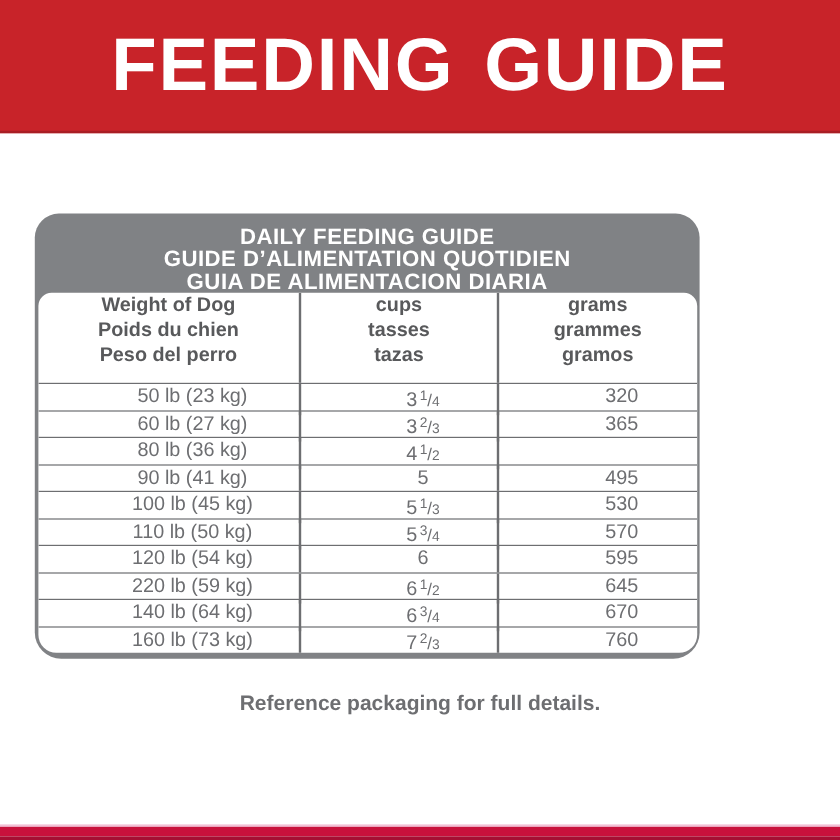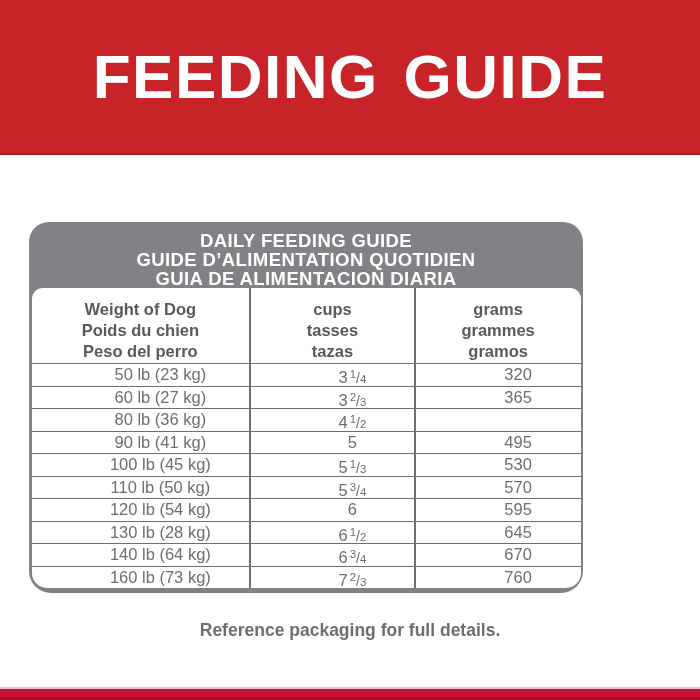--- a/index.html
+++ b/index.html
@@ -9,21 +9,21 @@
     --data-text:#6D6E71;
     --bottom-bar-pink:#F2BFD5; --bottom-bar-red:#C8113C; --bottom-bar-dark-red:#A50F33;
   }
   *{box-sizing:border-box; margin:0; padding:0;}
   html,body{width:700px; height:700px; overflow:hidden;}
   body{
     position:relative; background:#ffffff;
     font-family:"Liberation Sans","DejaVu Sans",sans-serif;
   }
   .banner{
-    height:155px; background:var(--banner-red);
+    height:111px; background:var(--banner-red);
     border-bottom:2px solid var(--banner-red-dark);
     display:flex; align-items:center; justify-content:center;
   }
   .banner-title{
     color:var(--header-text); font-size:62px; font-weight:bold;
     letter-spacing:1.5px; word-spacing:6px; white-space:nowrap;
   }
   .card{
     width:554px; margin:67px 0 0 29px;
     background:var(--header-gray);
@@ -34,21 +34,21 @@
     height:66px; padding-top:9px; text-align:center;
     color:var(--header-text); font-weight:bold; font-size:18.5px;
     line-height:19px; letter-spacing:0.4px;
   }
   .tbl{
     background:#ffffff; border-radius:11px 11px 15px 15px; overflow:hidden;
   }
   .row{display:grid; grid-template-columns:255fr 195fr 193fr;}
   .hrow{height:75px;}
   .hcell{
-    padding-top:11px; text-align:center; font-weight:bold;
+    text-align:center; font-weight:bold;
     font-size:16.5px; line-height:21px; color:var(--column-header-text);
   }
   .mid{
     border-left:2px solid var(--grid-line);
     border-right:2px solid var(--grid-line);
   }
   .drow{height:22.5px; border-top:1.5px solid var(--grid-line);}
   .dcell{
     text-align:center; font-size:16.5px; line-height:20.5px;
     color:var(--data-text); white-space:nowrap;padding-left:40px;
@@ -126,21 +126,21 @@
           <div class="dcell">110 lb (50 kg)</div>
           <div class="dcell mid"><span>5</span><span class="num">3</span><span class="slash">/</span><span class="den">4</span></div>
           <div class="dcell">570</div>
         </div>
         <div class="row drow">
           <div class="dcell">120 lb (54 kg)</div>
           <div class="dcell mid"><span>6</span></div>
           <div class="dcell">595</div>
         </div>
         <div class="row drow">
-          <div class="dcell">130 lb (28 kg)</div>
+          <div class="dcell">220 lb (59 kg)</div>
           <div class="dcell mid"><span>6</span><span class="num">1</span><span class="slash">/</span><span class="den">2</span></div>
           <div class="dcell">645</div>
         </div>
         <div class="row drow">
           <div class="dcell">140 lb (64 kg)</div>
           <div class="dcell mid"><span>6</span><span class="num">3</span><span class="slash">/</span><span class="den">4</span></div>
           <div class="dcell">670</div>
         </div>
         <div class="row drow">
           <div class="dcell">160 lb (73 kg)</div>

